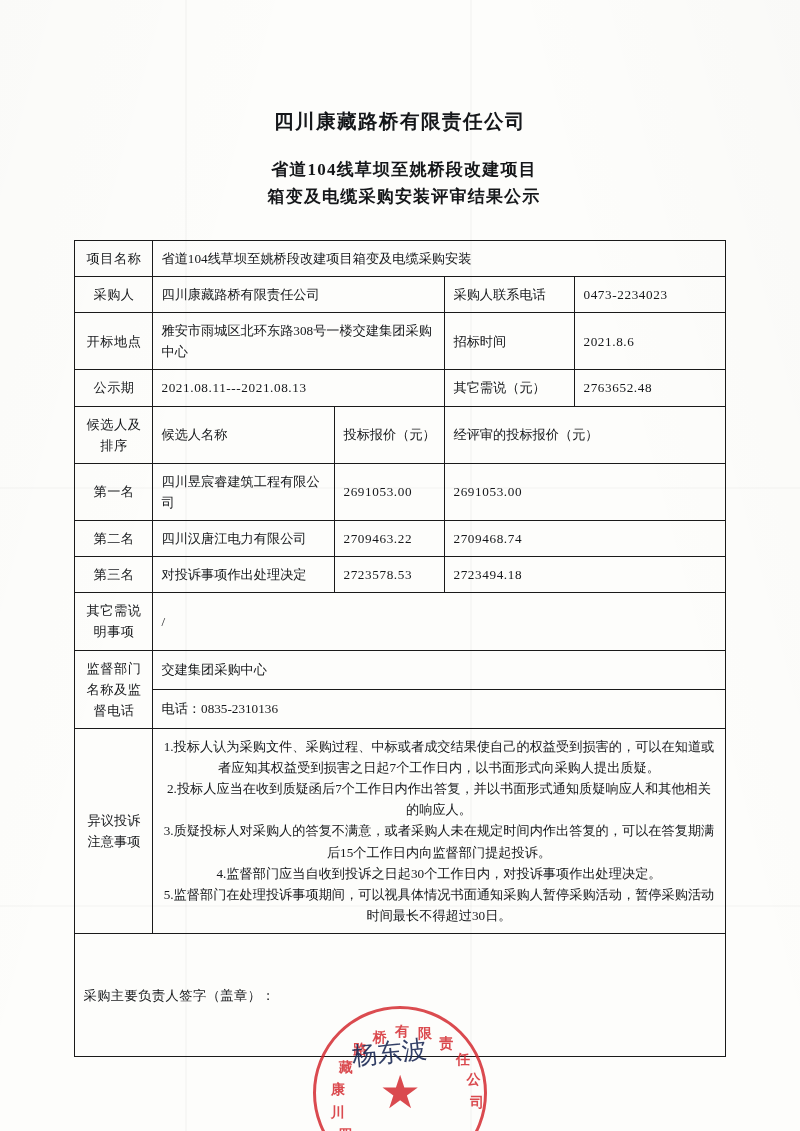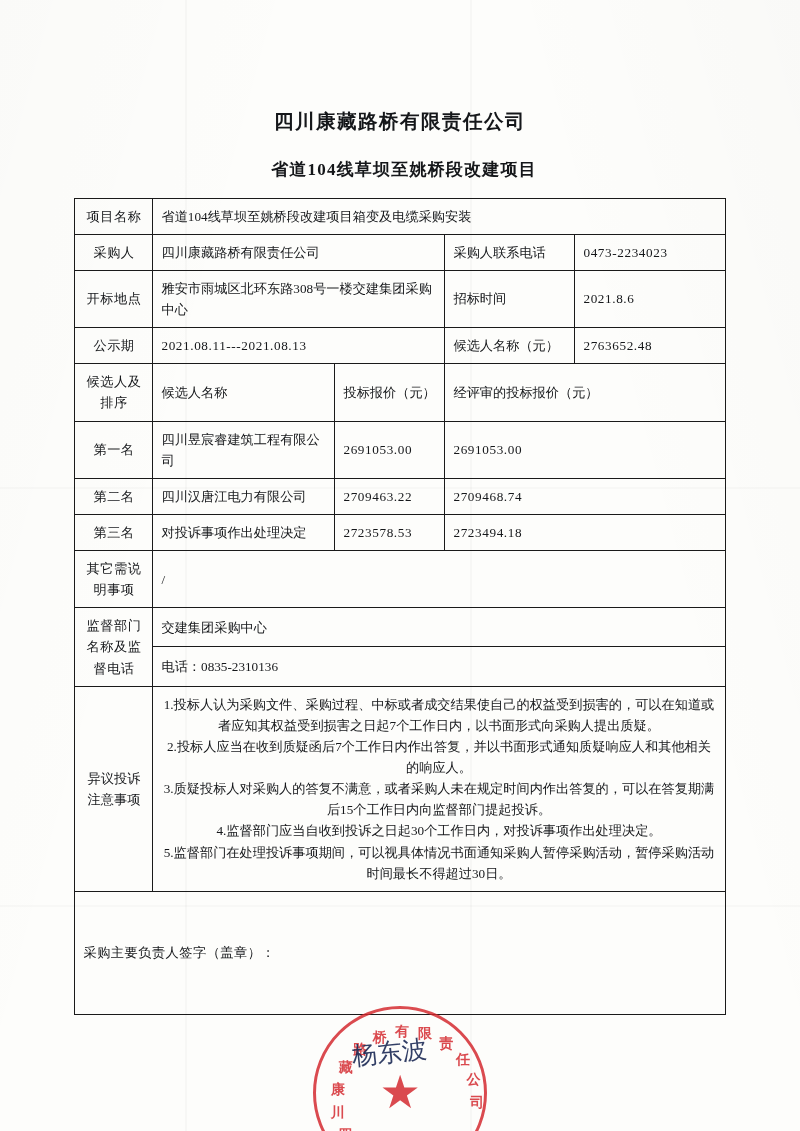--- a/index.html
+++ b/index.html
@@ -65,21 +65,21 @@
     letter-spacing: 1.2px;
     line-height: 1.55;
     margin-top: 22px;
     padding-left: 8px;
   }
   .project-title .l2 { display: block; }
 
   table.main {
     border-collapse: collapse;
     width: 650px;
-    margin: 14px auto 0 auto;
+    margin: 30px auto 0 auto;
     table-layout: fixed;
   }
   table.main td {
     border: 1px solid #1a1a1a;
     padding: 7px 8px;
     font-size: 13.2px;
     line-height: 1.6;
     vertical-align: middle;
   }
   .c { }
@@ -170,20 +170,21 @@
 <div class="fold f2"></div>
 <div class="foldh h1"></div>
 <div class="foldh h2"></div>
 
 <div class="content">
 
   <div class="title-block">
     <div class="company-title">四川康藏路桥有限责任公司</div>
     <div class="project-title">
       <span class="l2">省道104线草坝至姚桥段改建项目</span>
+      <span class="l2">箱变及电缆采购安装评审结果公示</span>
     </div>
   </div>
 
   <table class="main">
     <colgroup>
       <col style="width:78px">
       <col style="width:182px">
       <col style="width:110px">
       <col style="width:130px">
       <col style="width:150px">
@@ -201,21 +202,21 @@
       </tr>
       <tr class="rowh">
         <td class="lbl">开标地点</td>
         <td class="l" colspan="2">雅安市雨城区北环东路308号一楼交建集团采购中心</td>
         <td class="c">招标时间</td>
         <td class="c mono-num">2021.8.6</td>
       </tr>
       <tr class="rowh">
         <td class="lbl">公示期</td>
         <td class="c mono-num" colspan="2">2021.08.11---2021.08.13</td>
-        <td class="c">候选人名称（元）</td>
+        <td class="c">其它需说（元）</td>
         <td class="c mono-num">2763652.48</td>
       </tr>
       <tr class="rowh">
         <td class="lbl">
           <div>候选人及</div>
           <div>排序</div>
         </td>
         <td class="c">候选人名称</td>
         <td class="c">投标报价（元）</td>
         <td class="c" colspan="2">经评审的投标报价（元）</td>

